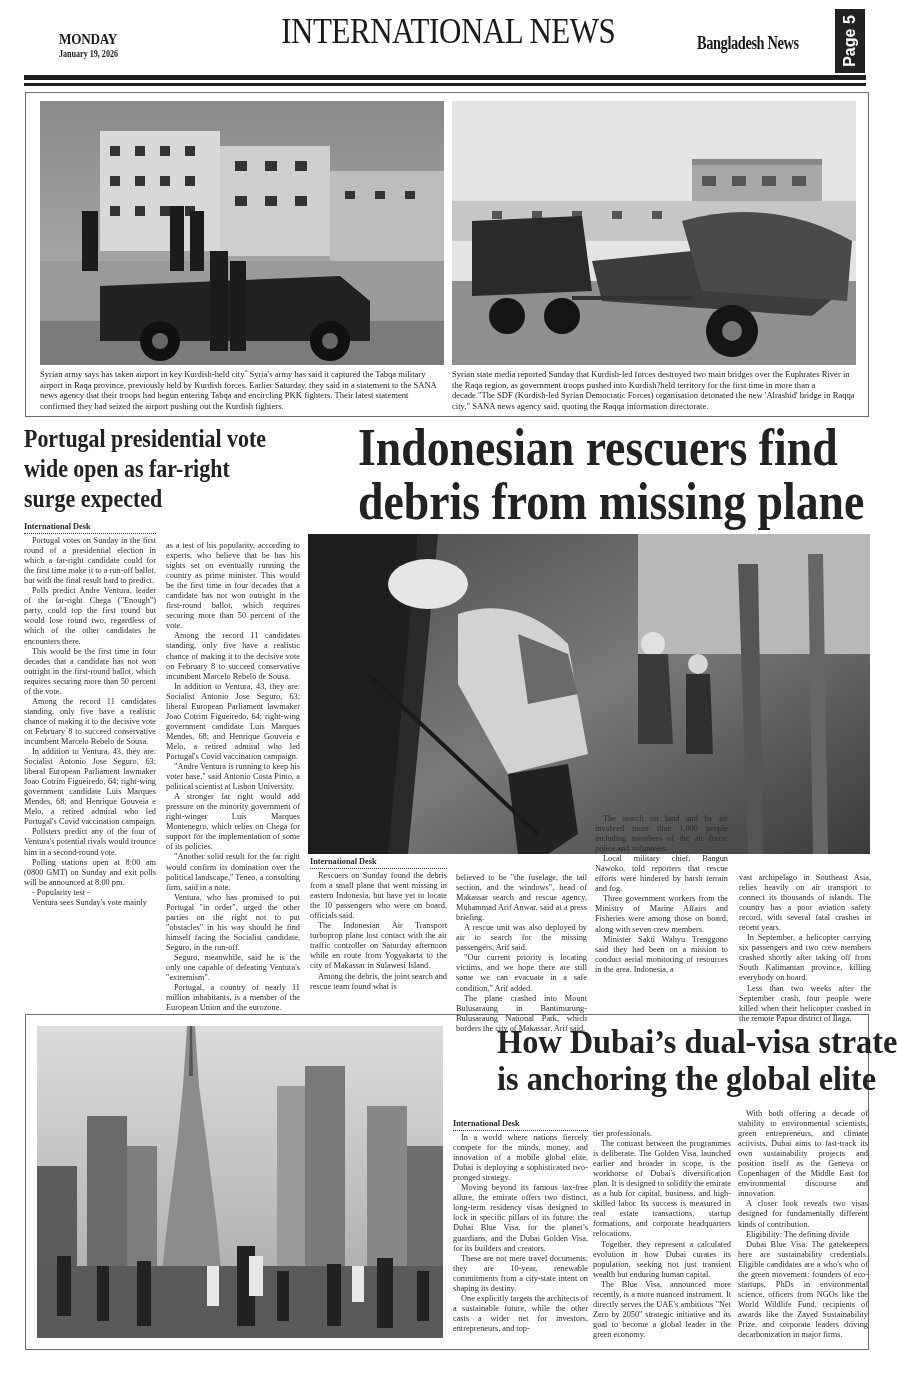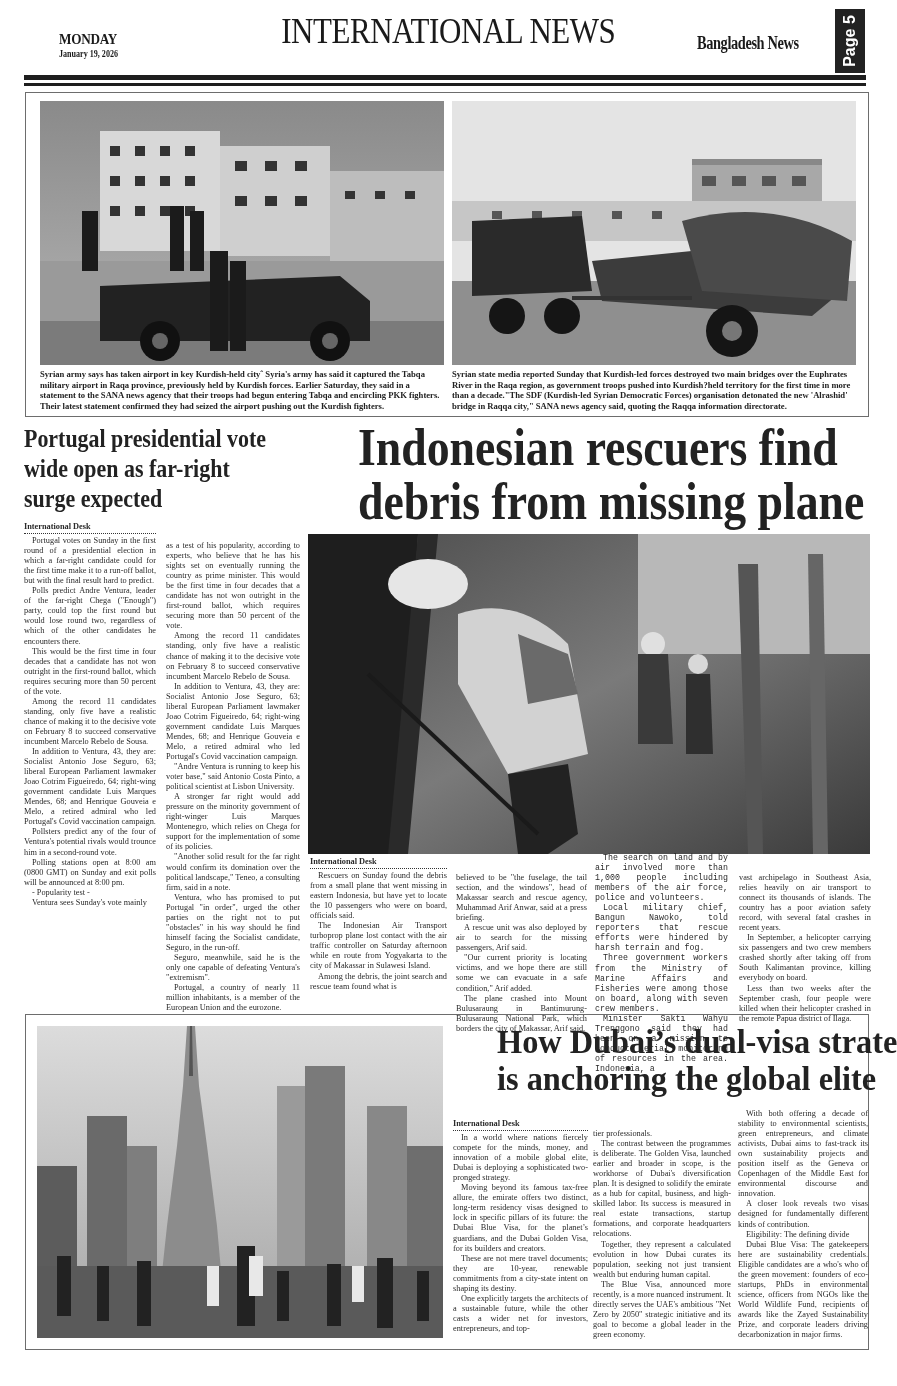--- a/index.html
+++ b/index.html
@@ -19,21 +19,21 @@
   .rule2 { position: absolute; left: 24px; top: 83px; width: 842px; height: 3px; background: #1e1e1e; }
 
   
   .box { position: absolute; border: 1px solid #6d6d6d; }
   .box.top { left: 25px; top: 92px; width: 844px; height: 325px; }
   .box.bottom { left: 25px; top: 1014px; width: 844px; height: 336px; }
 
   .photo { position: absolute; overflow: hidden; }
   .photo svg { width: 100%; height: 100%; display: block; }
 
-  .caption { position: absolute; font-size: 8.6px; line-height: 10.6px; font-weight: bold; color: #222; }
+  .caption { position: absolute; font-size: 8.6px; line-height: 10.6px; font-weight: normal; color: #222; }
 
   
   .hl-small { position: absolute; left: 24px; top: 424px; width: 285px; font-size: 25.5px; line-height: 30px; color: #222; }
   .hl-small span { display: inline-block; transform: scaleX(0.86); transform-origin: left; white-space: nowrap; }
   .hl-big { position: absolute; left: 310px; top: 421px; width: 580px; font-size: 52px; line-height: 54px; color: #222; margin-left: 48px; }
   .hl-big span { display: inline-block; transform: scaleX(0.88); transform-origin: left; white-space: nowrap; }
   .hl-dubai { position: absolute; left: 453px; top: 1024px; width: 420px; font-size: 33px; line-height: 37px; color: #222; margin-left: 44px; }
   .hl-dubai span { display: inline-block; white-space: nowrap; transform: scaleX(0.98); transform-origin: left; }
 
   
@@ -209,21 +209,21 @@
     <p>Rescuers on Sunday found the debris from a small plane that went missing in eastern Indonesia, but have yet to locate the 10 passengers who were on board, officials said.</p>
     <p>The Indonesian Air Transport turboprop plane lost contact with the air traffic controller on Saturday afternoon while en route from Yogyakarta to the city of Makassar in Sulawesi Island.</p>
     <p>Among the debris, the joint search and rescue team found what is</p>
   </div>
   <div class="col" style="left:456px; top:853px; width:131px;">
     <p class="noindent">believed to be "the fuselage, the tail section, and the windows", head of Makassar search and rescue agency, Muhammad Arif Anwar, said at a press briefing.</p>
     <p>A rescue unit was also deployed by air to search for the missing passengers, Arif said.</p>
     <p>"Our current priority is locating victims, and we hope there are still some we can evacuate in a safe condition," Arif added.</p>
     <p>The plane crashed into Mount Bulusaraung in Bantimurung-Bulusaraung National Park, which borders the city of Makassar, Arif said.</p>
   </div>
-  <div class="col" style="left:595px; top:853px; width:133px;font-family:Liberation Mono, monospace;">
+  <div class="col" style="left:595px; top:814px; width:133px;">
     <p>The search on land and by air involved more than 1,000 people including members of the air force, police and volunteers.</p>
     <p>Local military chief, Bangun Nawoko, told reporters that rescue efforts were hindered by harsh terrain and fog.</p>
     <p>Three government workers from the Ministry of Marine Affairs and Fisheries were among those on board, along with seven crew members.</p>
     <p>Minister Sakti Wahyu Trenggono said they had been on a mission to conduct aerial monitoring of resources in the area. Indonesia, a</p>
   </div>
   <div class="col" style="left:739px; top:853px; width:132px;">
     <p class="noindent">vast archipelago in Southeast Asia, relies heavily on air transport to connect its thousands of islands. The country has a poor aviation safety record, with several fatal crashes in recent years.</p>
     <p>In September, a helicopter carrying six passengers and two crew members crashed shortly after taking off from South Kalimantan province, killing everybody on board.</p>
     <p>Less than two weeks after the September crash, four people were killed when their helicopter crashed in the remote Papua district of Ilaga.</p>
   </div>

